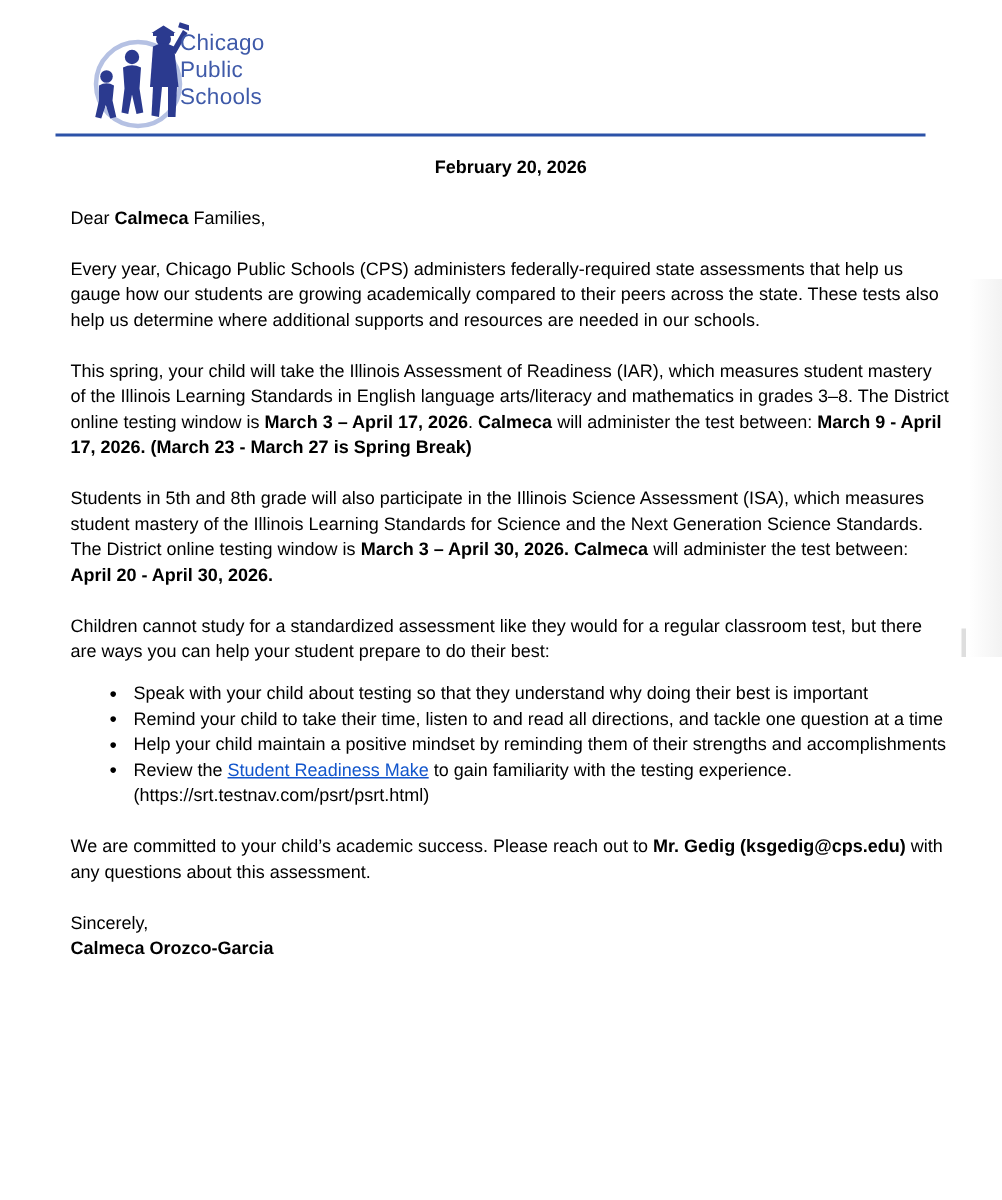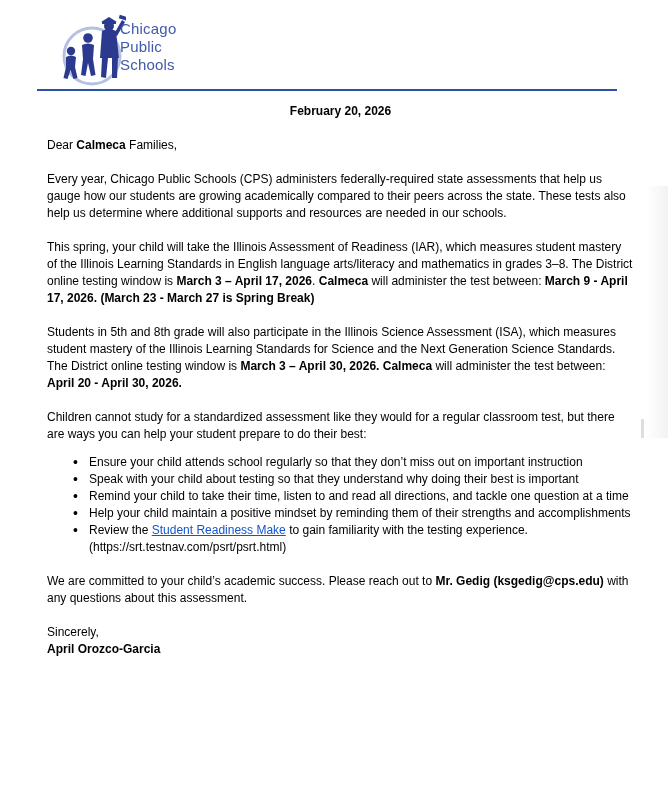--- a/index.html
+++ b/index.html
@@ -83,25 +83,24 @@
 <div class="rule"></div>
 
 <div class="content">
   <p class="b">February 20, 2026</p>
   <p><span>Dear </span><span class="b">Calmeca</span><span> Families,</span></p>
   <p><span>Every year, Chicago Public Schools (CPS) administers federally-required state assessments that help us gauge how our students are growing academically compared to their peers across the state. These tests also help us determine where additional supports and resources are needed in our schools.</span></p>
   <p><span>This spring, your child will take the Illinois Assessment of Readiness (IAR), which measures student mastery of the Illinois Learning Standards in English language arts/literacy and mathematics in grades 3–8. The District online testing window is </span><span class="b">March 3 – April 17, 2026</span><span>. </span><span class="b">Calmeca</span><span> will administer the test between: </span><span class="b">March 9 - April 17, 2026. (March 23 - March 27 is Spring Break)</span></p>
   <p><span>Students in 5th and 8th grade will also participate in the Illinois Science Assessment (ISA), which measures student mastery of the Illinois Learning Standards for Science and the Next Generation Science Standards. The District online testing window is </span><span class="b">March 3 – April 30, 2026. Calmeca</span><span> will administer the test between: </span><span class="b">April 20 - April 30, 2026.</span></p>
   <p style="margin-bottom:0"><span>Children cannot study for a standardized assessment like they would for a regular classroom test, but there are ways you can help your student prepare to do their best:</span></p>
   <ul class="bullets">
-      <li><span>Ensure your child attends school regularly so that they don’t miss out on important instruction</span></li>
       <li><span>Speak with your child about testing so that they understand why doing their best is important</span></li>
       <li><span>Remind your child to take their time, listen to and read all directions, and tackle one question at a time</span></li>
       <li><span>Help your child maintain a positive mindset by reminding them of their strengths and accomplishments</span></li>
       <li><span>Review the </span><a href="#" class="doc-link">Student Readiness Make</a><span> to gain familiarity with the testing experience. (https://srt.testnav.com/psrt/psrt.html)</span></li>
     </ul>
   <p><span>We are committed to your child’s academic success. Please reach out to </span><span class="b">Mr. Gedig (ksgedig@cps.edu)</span><span> with any questions about this assessment.</span></p>
   <p class="signoff">Sincerely,</p>
-  <p class="signature">April Orozco-Garcia</p>
+  <p class="signature">Calmeca Orozco-Garcia</p>
 </div>
 
 <div class="cursor-artifact"></div>
 <div class="right-edge-shadow"></div>
 
 </body></html>

